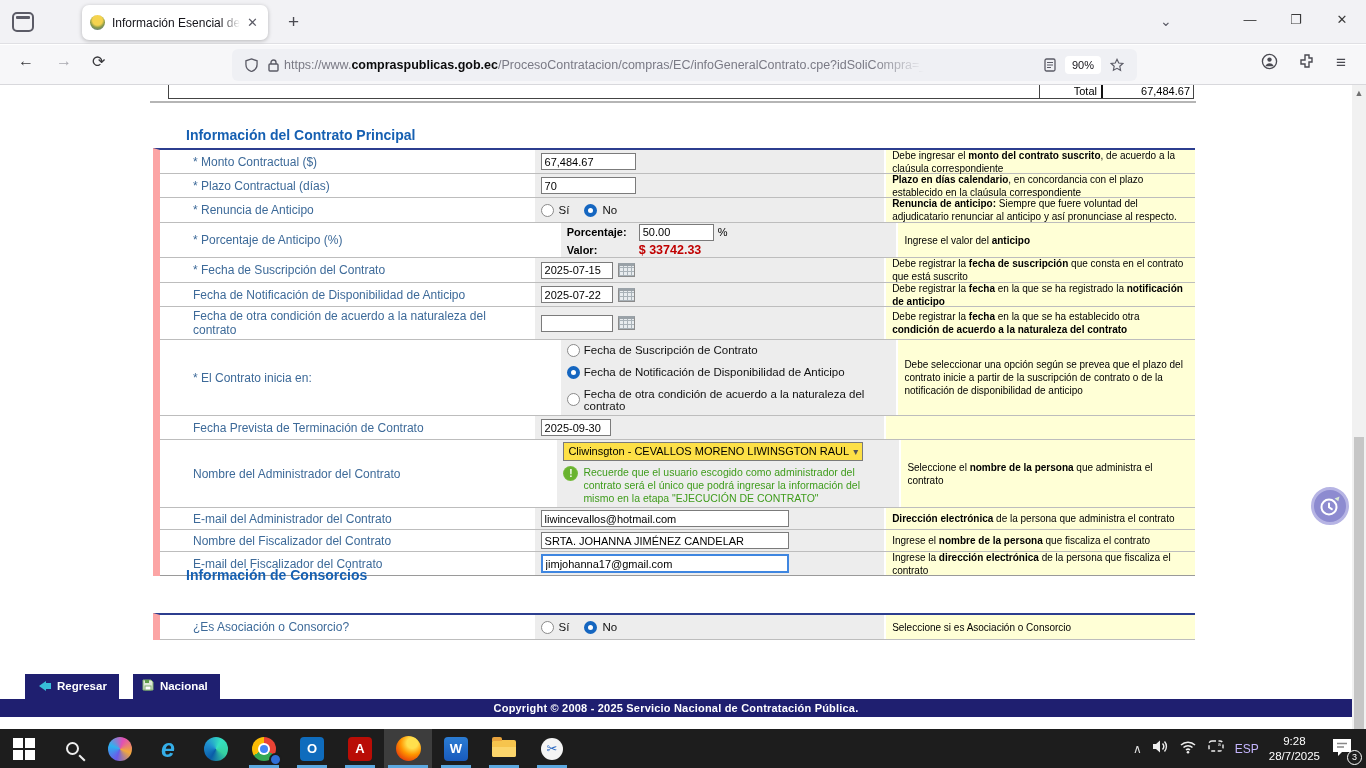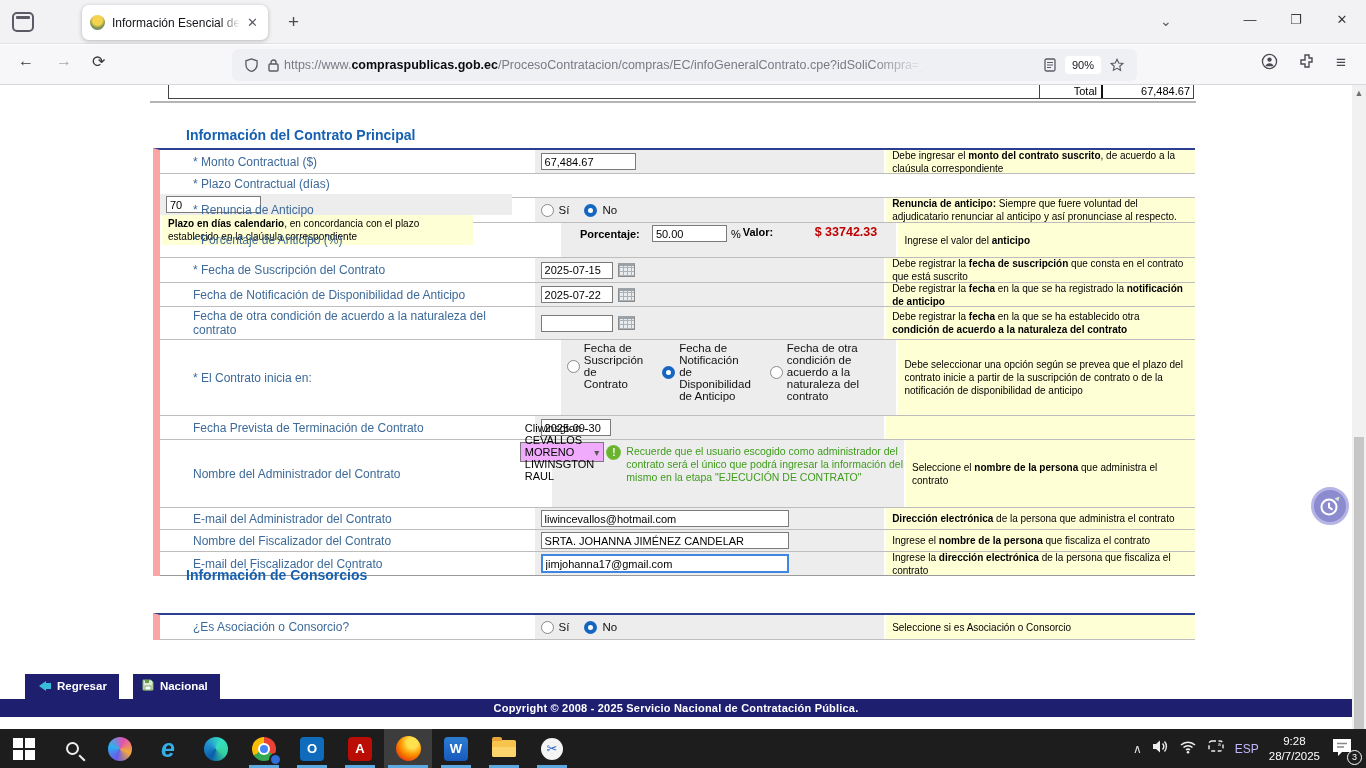--- a/index.html
+++ b/index.html
@@ -34,34 +34,34 @@
   .total-strip { position:absolute; top:0; left:168px; width:1026px; height:14px; display:flex; border:1px solid #444; border-top:none; font-size:11px; }
   .total-strip .sp { flex:1; }
   .total-strip .tl { width:62px; text-align:right; padding-right:4px; border-left:1px solid #444; }
   .total-strip .tv { width:92px; text-align:right; padding-right:3px; border-left:2px solid #111; font-weight:normal; }
   .hr1 { position:absolute; top:16px; left:150px; width:1046px; border-top:2px solid #b5b5b5; }
   .sec-title { position:absolute; left:186px; color:#1660b2; font-weight:bold; font-size:14px; }
   .formtbl { position:absolute; left:153px; width:1042px; border-top:2px solid #2c3e8f; border-left:7px solid #fca5a5; }
   .row { display:flex; border-bottom:1px solid #bdbdbd; }
   .c-label { width:377px; padding:3px 6px 3px 33px; color:#3d6a99; font-size:12px; display:flex; align-items:center; }
   .c-mid { width:352px; background:#ededed; padding:2px 6px; display:flex; align-items:center; gap:5px; }
-  .c-mid.col { flex-direction:row; align-items:flex-start; justify-content:center; gap:2px;margin-left:40px; }
+  .c-mid.col { flex-direction:column; align-items:flex-start; justify-content:center; gap:2px;margin-left:40px; }
   .c-help { width:313px; background:#ffffd6; border-left:2px solid #fff; padding:2px 6px; font-size:10px; line-height:1.3; color:#000; display:flex; flex-direction:column; justify-content:center; }
   .txt { border:1px solid #7b7b7b; background:#fff; height:17px; font-size:11px; font-family:"Liberation Sans", sans-serif; padding:0 3px; }
   .txt.focused { border:2px solid #3f86e0; height:19px; }
   .w95{width:95px;} .w75{width:75px;} .w72{width:72px;} .w70{width:70px;} .w222{width:248px;}
   .cal { width:17px; height:14px; border:1px solid #8b8b8b; border-top:3px solid #9aa2a8; background-color:#e8ecef;
          background-image:repeating-linear-gradient(0deg,#a9b2b8 0 1px,transparent 1px 4px),repeating-linear-gradient(90deg,#a9b2b8 0 1px,transparent 1px 4px); }
   .rb { width:13px; height:13px; border-radius:50%; border:1px solid #8a8a8a; background:#fff; display:inline-block; flex:0 0 auto; }
   .rb.checked { border:4px solid #1566c0; }
   .rlbl { font-size:11.5px; color:#111; margin-right:10px; }
   .radio-line { display:flex; align-items:center; gap:4px; }
   .blk { font-weight:bold; font-size:11px; color:#000; width:68px; }
   .redval { color:#c00000; font-weight:bold; font-size:12.5px; }
-  .selectbox { width:300px; height:20px; border:1px solid #7a7a7a; background:#f0abfc; font-size:11px; display:flex; align-items:center; padding:0 4px; justify-content:space-between; }
+  .selectbox { width:300px; height:20px; border:1px solid #7a7a7a; background:#fde047; font-size:11px; display:flex; align-items:center; padding:0 4px; justify-content:space-between; }
   .selectbox .ar { color:#555; font-size:10px; }
   .greennote { display:flex; gap:5px; align-items:flex-start; margin-top:3px; }
   .gicon { width:15px; height:15px; border-radius:50%; background:radial-gradient(circle,#69b32f 0 55%,#9ed268 100%); color:#fff; font-size:10px; font-weight:bold; text-align:center; line-height:15px; flex:0 0 auto; }
   .gtext { color:#3f9c1c; font-size:10.5px; line-height:1.25; width:310px; }
   .btns { position:absolute; top:589px; left:25px; display:flex; gap:14px; }
   .navybtn { background:#1f1f70; color:#fff; font-weight:bold; font-size:11.5px; padding:5px 12px 6px 9px; display:flex; align-items:center; gap:6px; border:none; font-family:"Liberation Sans", sans-serif; }
   .arrw { display:flex; align-items:center; }
   .arrw .tri { width:0; height:0; border:5px solid transparent; border-right:7px solid #37bdd8; }
   .arrw .bar { width:5px; height:6px; background:#37bdd8; }
   .pagefooter { position:absolute; top:614px; left:0; width:1352px; height:18px; background:#1f1f70; color:#fff; font-size:11px; font-weight:bold; text-align:center; line-height:18px; letter-spacing:.2px; }
@@ -185,21 +185,21 @@
       <div class="row" style="height:24px;">
         <div class="c-label">* Monto Contractual ($)</div>
         <div class="c-mid">
             <input class="txt w95" value="67,484.67" style="">
           </div>
         <div class="c-help">
             <span>Debe ingresar el <b>monto del contrato suscrito</b>, de acuerdo a la claúsula correspondiente</span>
           </div>
       </div>
 
-      <div class="row" style="height:24px;flex-direction:column;">
+      <div class="row" style="height:24px;">
         <div class="c-label">* Plazo Contractual (días)</div>
         <div class="c-mid">
             <input class="txt w95" value="70" style="">
           </div>
         <div class="c-help">
             <span><b>Plazo en días calendario</b>, en concordancia con el plazo establecido en la claúsula correspondiente</span>
           </div>
       </div>
 
       <div class="row" style="height:25px;">

